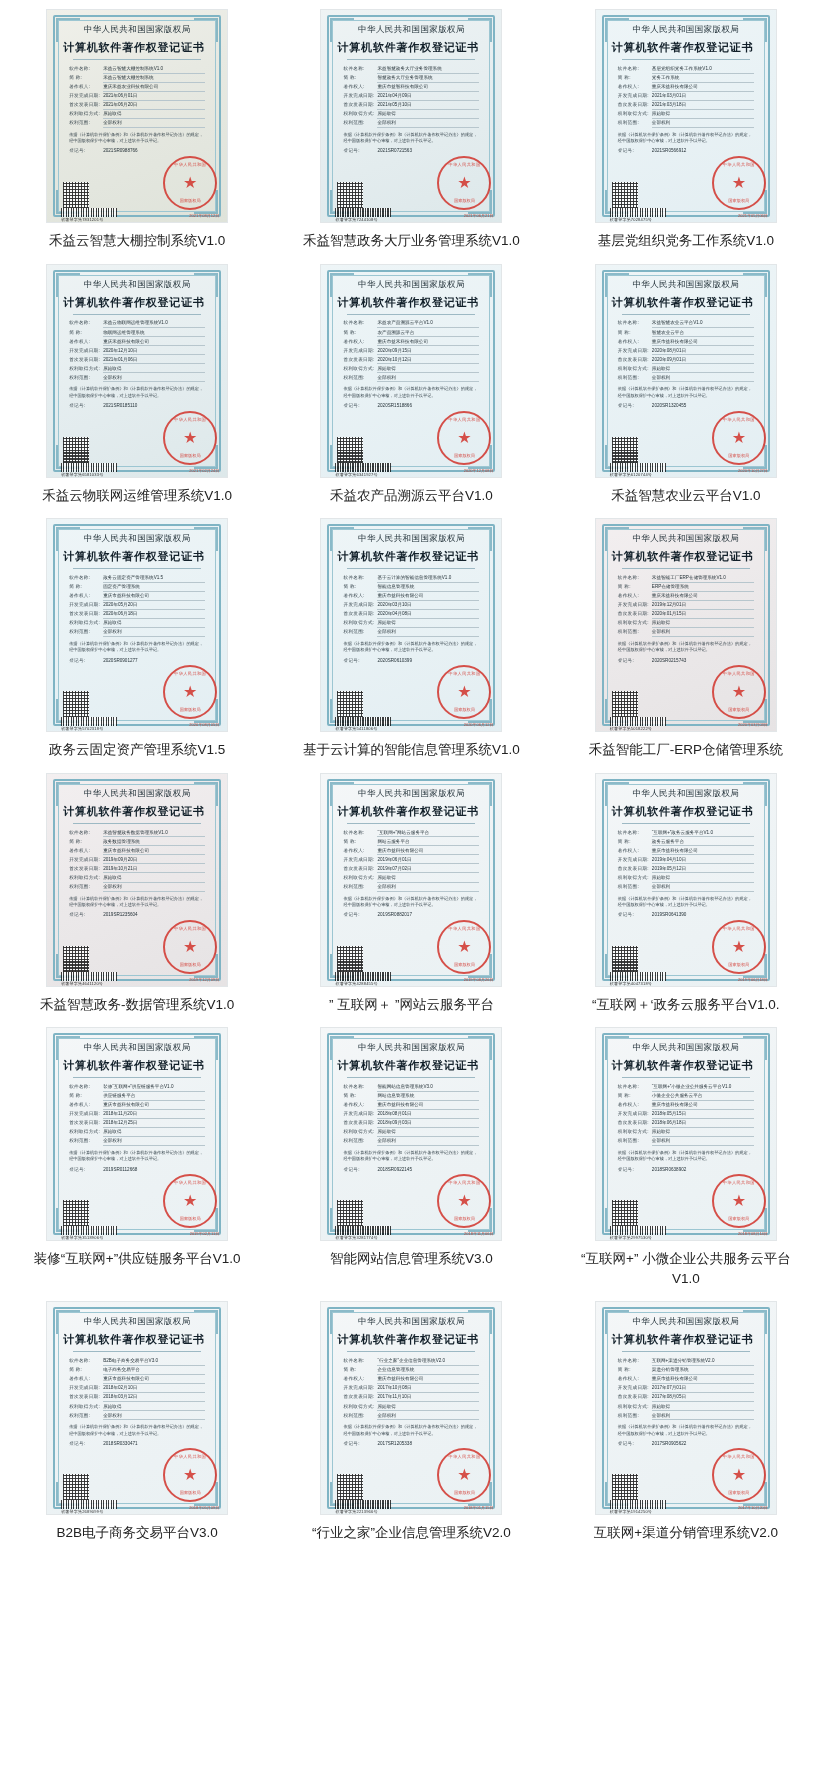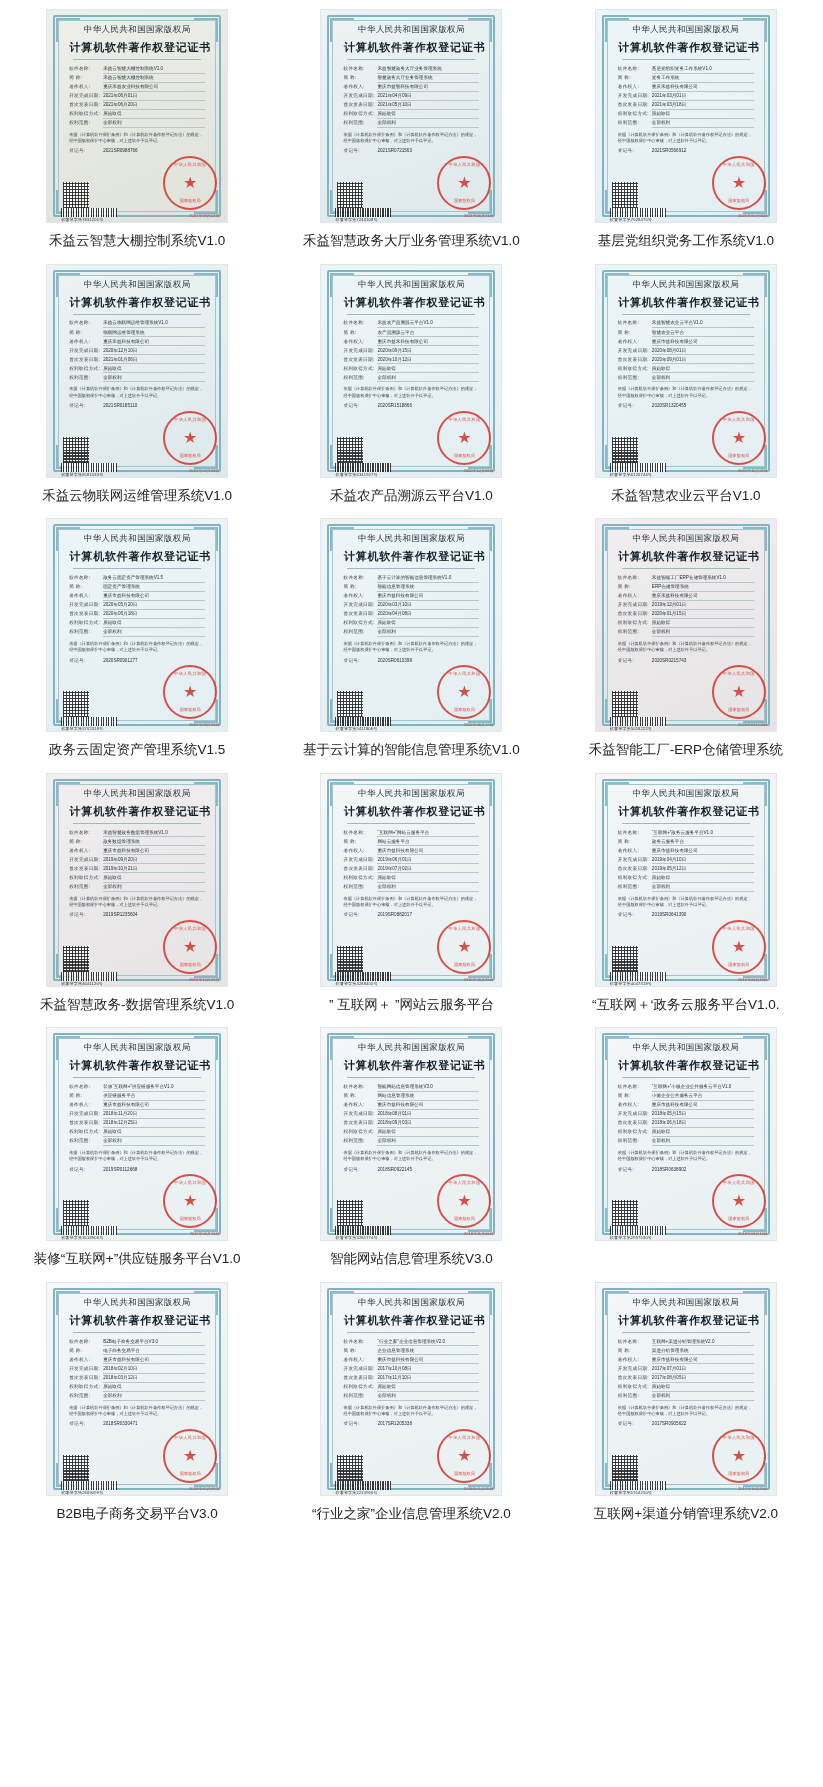--- a/index.html
+++ b/index.html
@@ -75,21 +75,21 @@
   .cert-issuer {
     font-size: 8.5px;
     text-align: center;
     color: #1c2b33;
     letter-spacing: .4px;
     margin-top: 0;
   }
   .cert-title {
     font-size: 11px;
     font-weight: bold;
-    text-align: right;
+    text-align: left;
     color: #12202a;
     letter-spacing: .8px;
     margin-top: 4px;
   }
   .cert-rule {
     height: 1px;
     background: #9db9c4;
     margin: 4px 10px 0 10px;
   }
   .fields {
@@ -1121,20 +1121,21 @@
             </div>
             <div class="fnote">依据《计算机软件保护条例》和《计算机软件著作权登记办法》的规定，经中国版权保护中心审核，对上述软件予以登记。</div>
             <div class="frow" style="margin-top: 4px;">
               <div class="flabel">登记号:</div>
               <div class="fvalue">2018SR0638902</div>
             </div>
           </div>
           <div class="footer-area"></div>
         </div>
       </div>
+      <div class="caption">“互联网+” 小微企业公共服务云平台V1.0</div>
     </div>
     <div class="cell">
       <div class="cert tint-e">
         <div class="border-outer"></div>
         <div class="border-inner"></div>
         <div class="corner tl"></div>
         <div class="corner tr"></div>
         <div class="corner bl"></div>
         <div class="corner br"></div>
         <div class="qr"></div>

